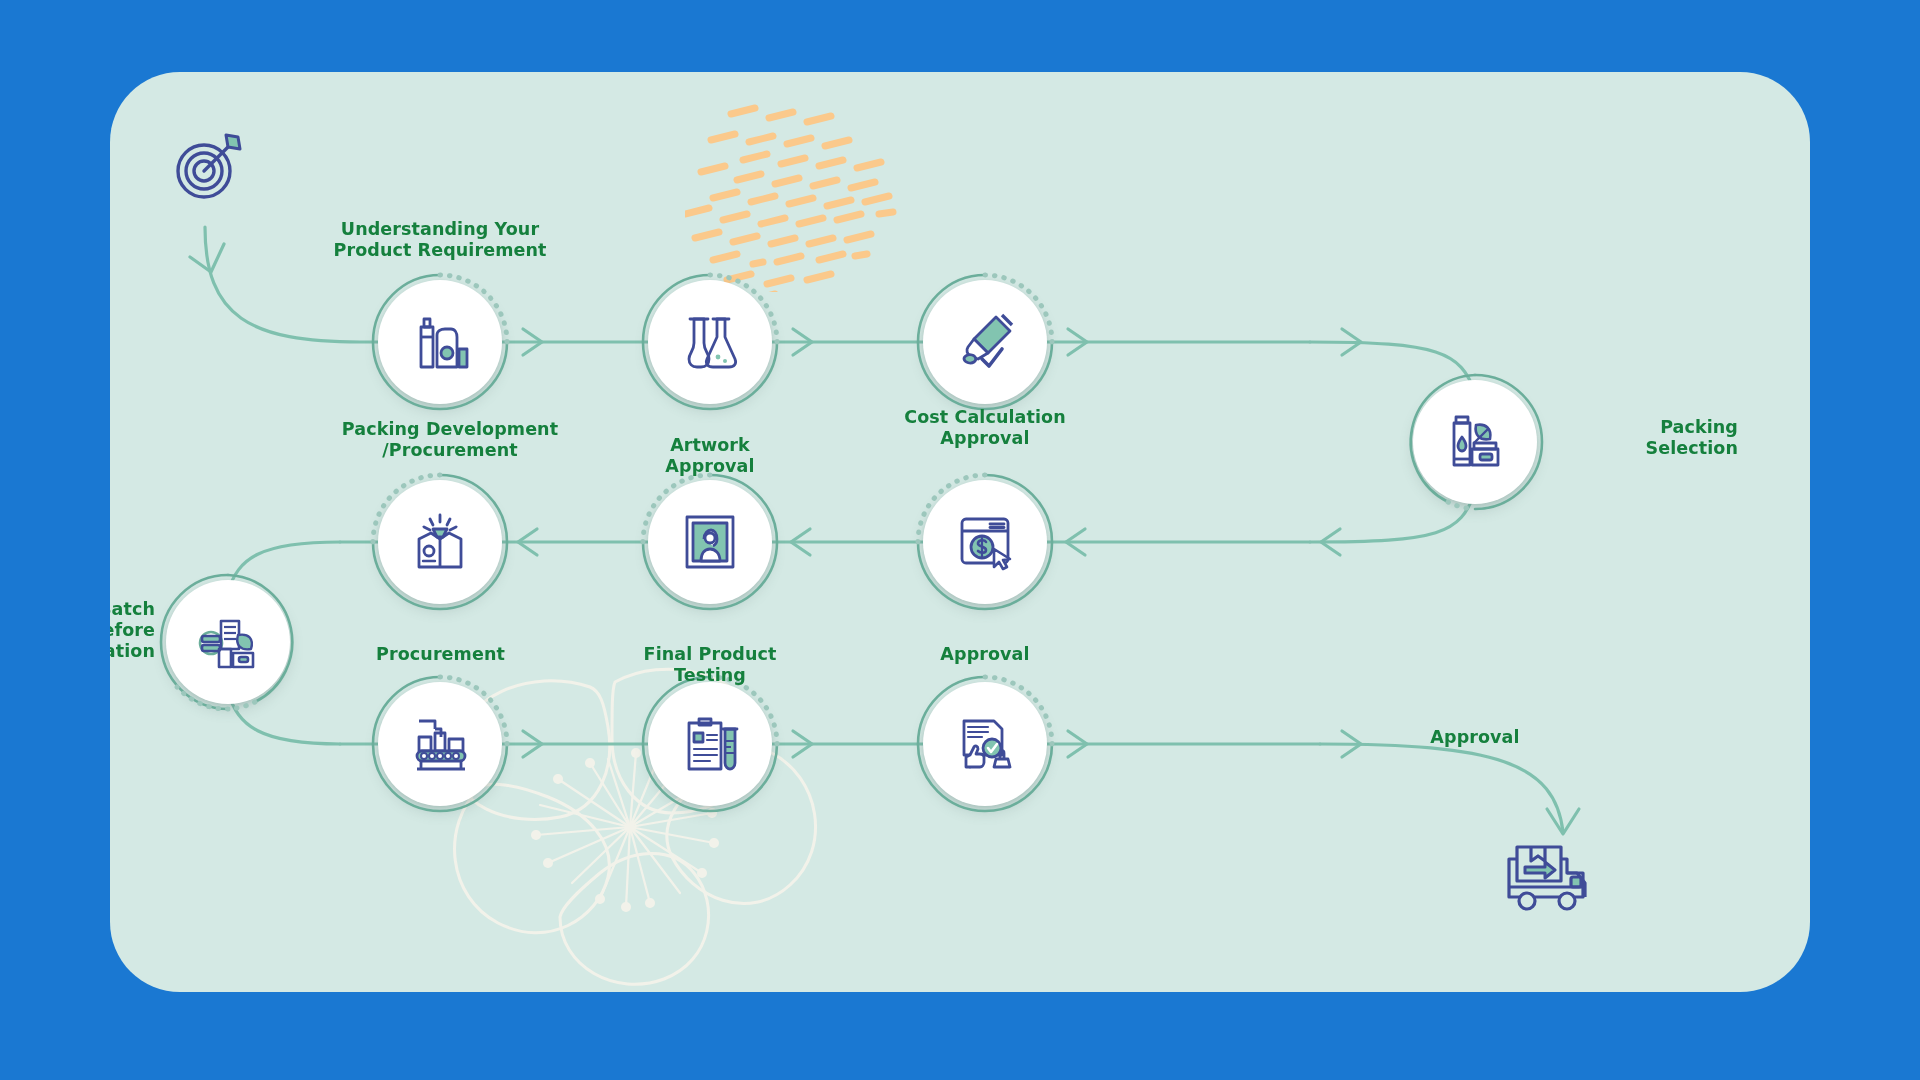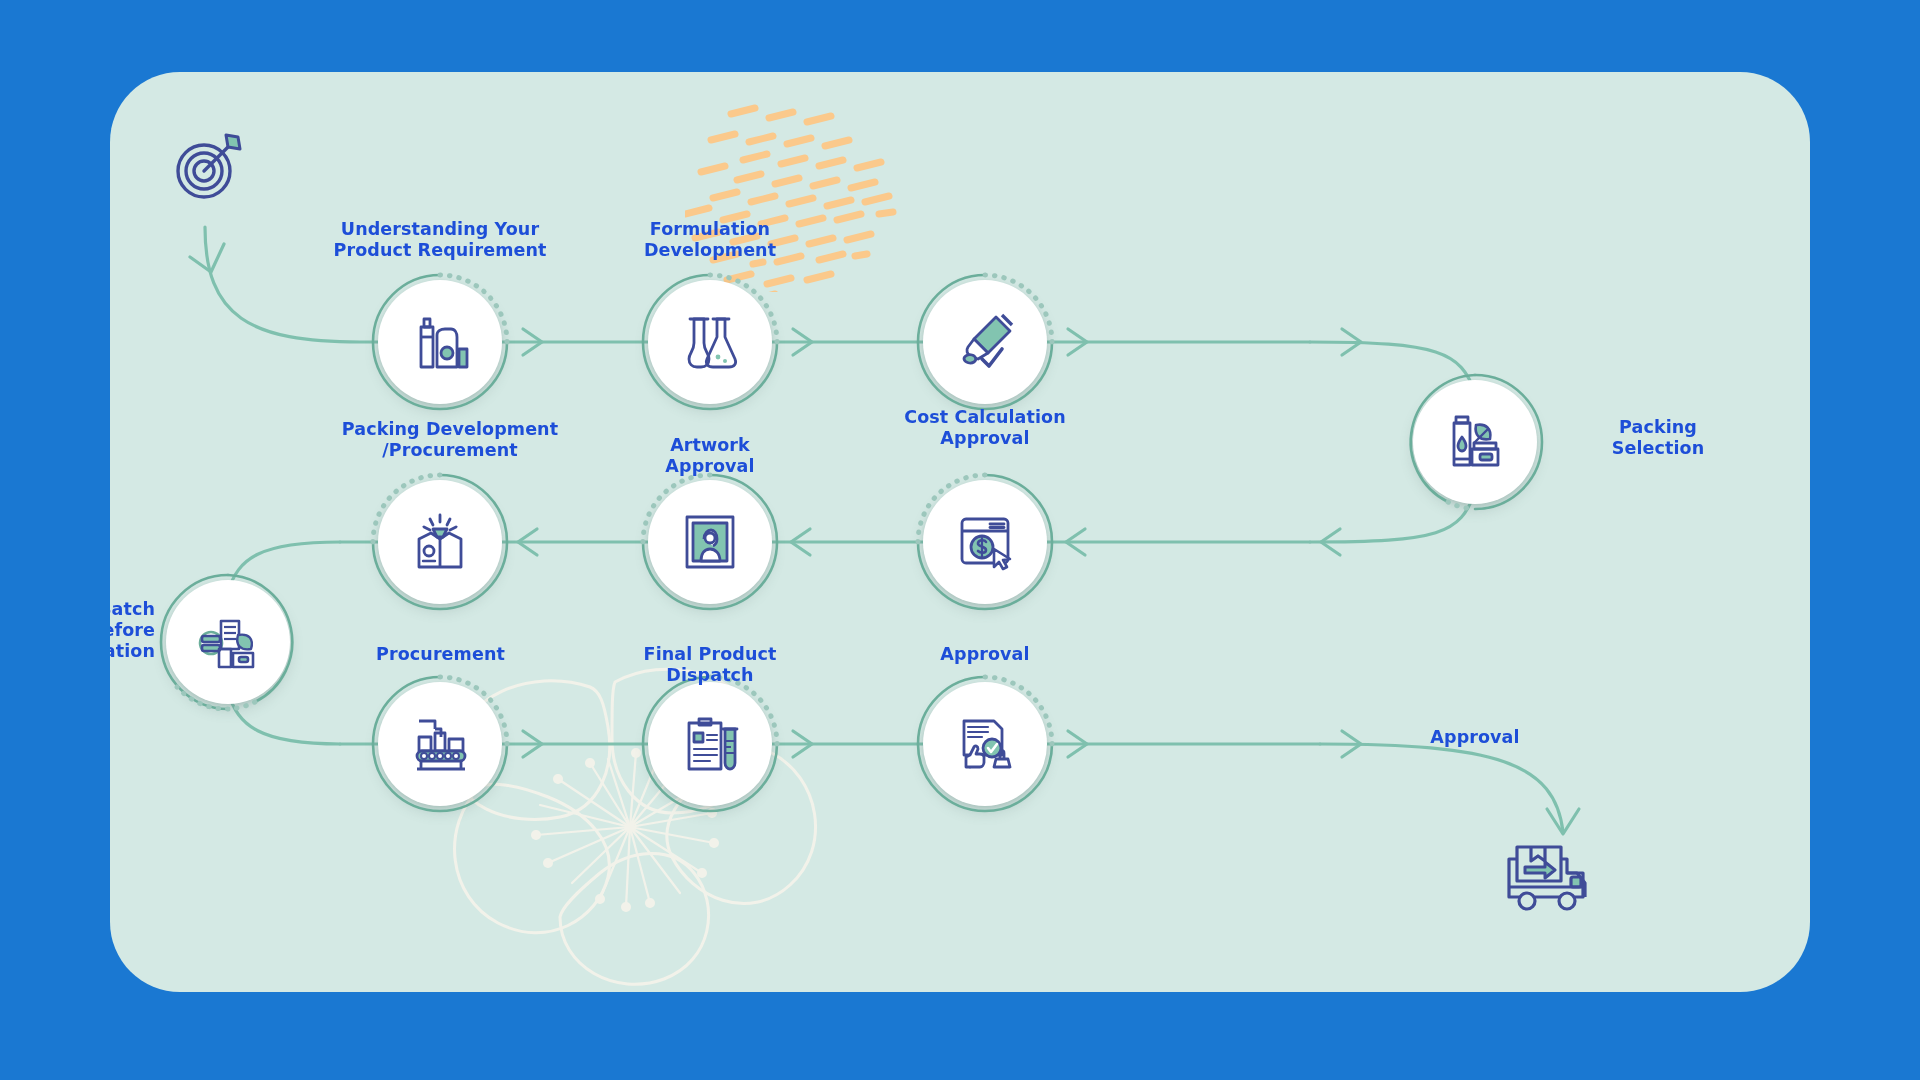--- a/index.html
+++ b/index.html
@@ -29,25 +29,25 @@
     background:#FFFFFF;
     box-shadow:0 6px 14px rgba(80,110,105,.22), 0 2px 4px rgba(80,110,105,.14);
     display:flex;align-items:center;justify-content:center;
     z-index:6;
   }
   .node .ring{position:absolute;left:-11px;top:-11px;width:146px;height:146px;}
   .node .glyph{position:relative;width:66px;height:66px;z-index:2;}
 
   .nodelabel{
     position:absolute;z-index:7;
-    color:#1d4ed8;font-size:17.5px;line-height:21px;
+    color:#15803d;font-size:17.5px;line-height:21px;
     text-align:center;font-weight:600;letter-spacing:.1px;
     white-space:pre-line;
   }
-  .nodelabel.side{text-align:center;}
+  .nodelabel.side{text-align:right;}
   .nodelabel.sideright{text-align:right;}
 
   .freeicon{position:absolute;z-index:6;}
 </style>
 </head>
 <body>
 
 <div id="stage">
   <div class="card">
 
@@ -231,22 +231,20 @@
         <g fill="none" stroke="#3F4C98" stroke-width="2.8" stroke-linejoin="round" stroke-linecap="round">
           <path d="M17 10 L17 34 C17 42 12 44 12 50 C12 55 15 58 20 58 L24 58 C29 58 32 55 32 50 C32 44 27 42 27 34 L27 10 Z"></path>
           <path d="M13 10 L31 10"></path>
           <path d="M40 10 L40 28 L30 50 C28 55 31 58 36 58 L52 58 C57 58 60 55 58 50 L48 28 L48 10 Z"></path>
           <path d="M36 10 L52 10"></path>
         </g>
         <circle cx="41" cy="48" r="2.4" fill="#82C4B0"></circle>
           <circle cx="48" cy="52" r="2" fill="#82C4B0"></circle>
       </svg>
     </div>
-    <div class="nodelabel" style="left:460px;top:147px;width:280px;">Formulation
-Development</div>
 
     <div class="node" style="left:813px;top:208px;">
       <svg class="ring" viewBox="0 0 146 146">
         <path d="M73 6 A67 67 0 1 0 140 73" fill="none" stroke="#6BAE9B" stroke-width="2.6" stroke-linecap="round"></path>
         <path d="M140 73 A67 67 0 0 0 73 6" fill="none" stroke="#9CC7BC" stroke-width="5" stroke-linecap="round" stroke-dasharray="0.5 9"></path>
       </svg>
       <svg class="glyph" viewBox="0 0 66 66">
         <g stroke="#3F4C98" stroke-width="2.8" stroke-linejoin="round" fill="none">
           <path d="M44 8 L58 22 L36 44 L22 30 Z" fill="#82C4B0"></path>
           <path d="M50 6 L60 16" stroke-width="3.4"></path>
@@ -414,21 +412,21 @@
           <path d="M17 50 L33 50" stroke-width="2.2" stroke-linecap="round"></path>
           <path d="M48 18 L58 18 L58 52 C58 56 55 58 53 58 C51 58 48 56 48 52 Z" fill="#82C4B0"></path>
           <path d="M46 18 L60 18" stroke-linecap="round"></path>
           <path d="M48 30 L58 30" stroke-width="2"></path>
             <path d="M48 36 L54 36" stroke-width="2"></path>
             <path d="M48 42 L58 42" stroke-width="2"></path>
         </g>
       </svg>
     </div>
     <div class="nodelabel" style="left:470px;top:572px;width:260px;">Final Product
-Dispatch</div>
+Testing</div>
 
     <div class="node" style="left:813px;top:610px;">
       <svg class="ring" viewBox="0 0 146 146">
         <path d="M73 6 A67 67 0 1 0 140 73" fill="none" stroke="#6BAE9B" stroke-width="2.6" stroke-linecap="round"></path>
         <path d="M140 73 A67 67 0 0 0 73 6" fill="none" stroke="#9CC7BC" stroke-width="5" stroke-linecap="round" stroke-dasharray="0.5 9"></path>
       </svg>
       <svg class="glyph" viewBox="0 0 66 66">
         <g fill="none" stroke="#3F4C98" stroke-width="2.8" stroke-linejoin="round">
           <path d="M12 10 L42 10 L50 18 L50 44 L12 44 Z"></path>
           <path d="M16 16 L36 16" stroke-width="2.2" stroke-linecap="round"></path>

